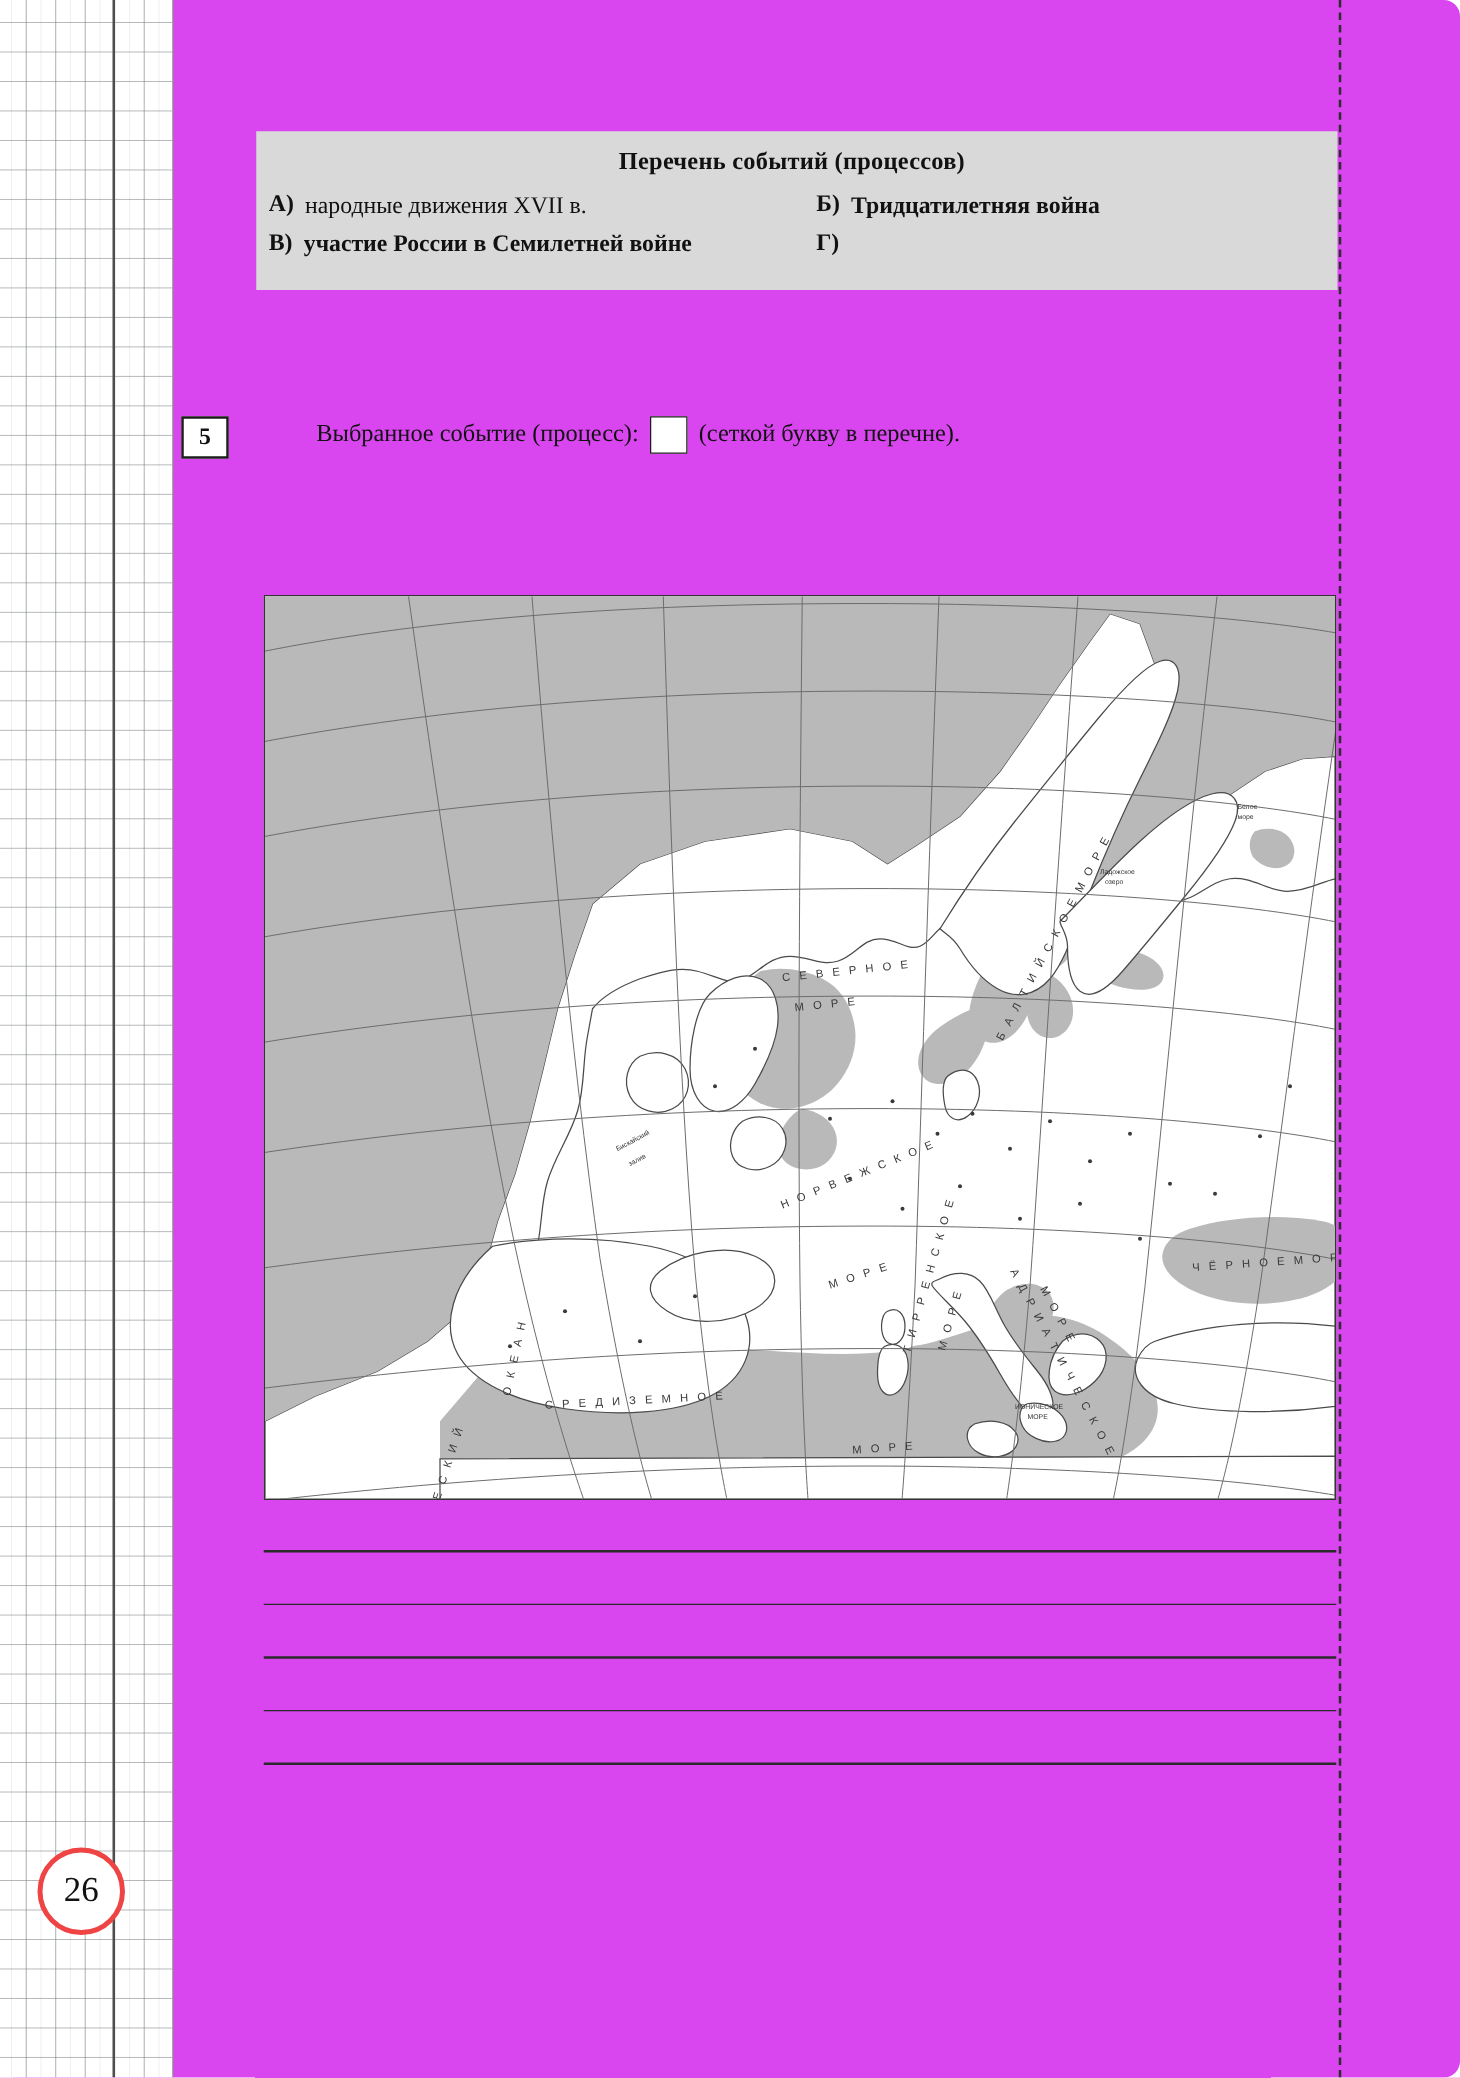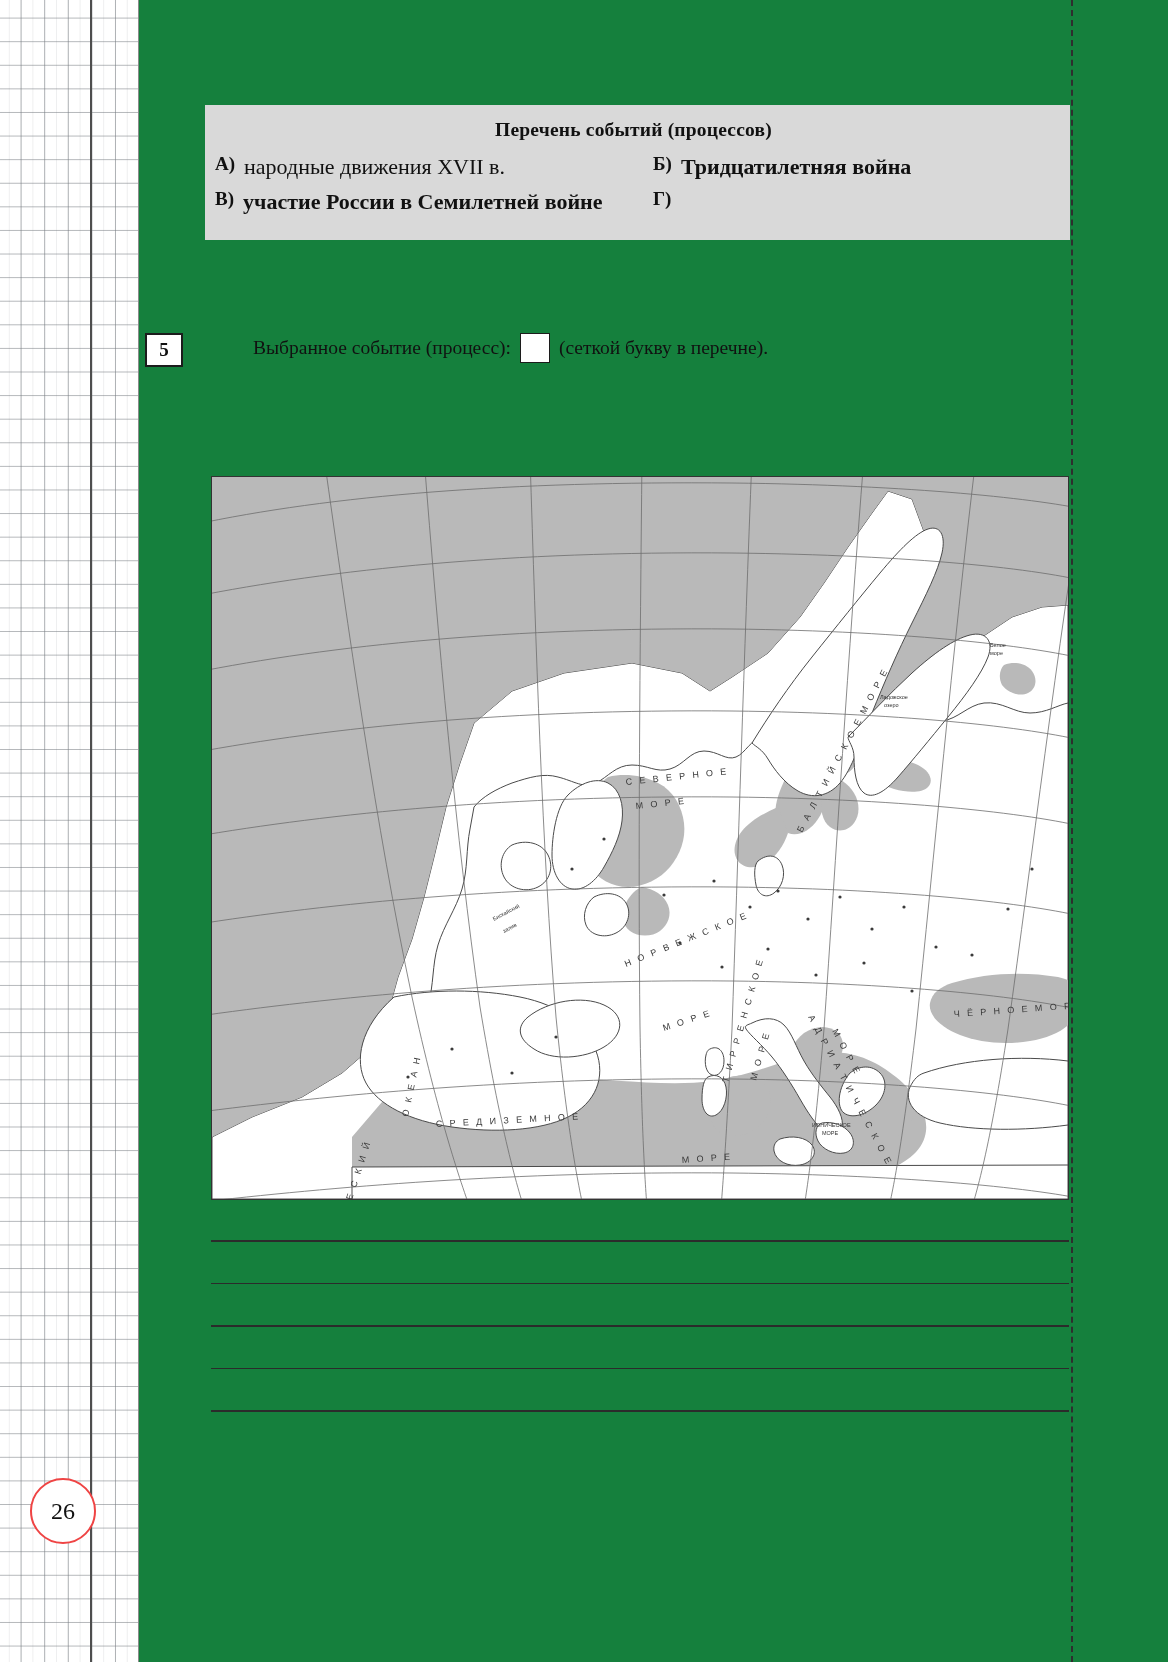--- a/index.html
+++ b/index.html
@@ -12,21 +12,22 @@
     height: 1662px;
     position: relative;
     font-family: "Liberation Serif", serif;
     overflow: hidden;
   }
 
   
   .page {
     position: absolute;
     inset: 0;
-    background: #15803d;
+    background: #d946ef;
+    border-radius: 13px;
   }
   .grid-margin {
     position: absolute;
     left: 0;
     top: 0;
     width: 138px;
     height: 1662px;
     background-color: #ffffff;
     background-image:
       linear-gradient(to right, rgba(120,125,130,0.55) 1px, transparent 1px),
@@ -122,21 +123,21 @@
     padding-bottom: 6px;
   }
   .marker {
     font-weight: bold;
     font-size: 19px;
     flex: 0 0 auto;
     padding-right: 9px;
     color: #111;
   }
   .item-text {
-    font-size: 22px;
+    font-size: 19px;
     color: #111;
     line-height: 1.30;
   }
   .item-text.justify {
     text-align: justify;
     text-align-last: left;
     width: 372px;
   }
   .item-text.bold {
     font-weight: bold;
@@ -215,27 +216,27 @@
     margin-bottom: 41px;
   }
 
   
   .page-num {
     position: absolute;
     left: 30px;
     top: 1478px;
     width: 62px;
     height: 62px;
-    border: 2px solid #ef4444;
+    border: 4px solid #ef4444;
     border-radius: 50%;
     background: #fff;
     display: flex;
     align-items: center;
     justify-content: center;
-    font-size: 24px;
+    font-size: 28px;
     color: #111;
   }
 </style>
 </head>
 <body>
 
 <div class="page">
 
   <div class="grid-margin"></div>
   <div class="grid-extra"></div>

